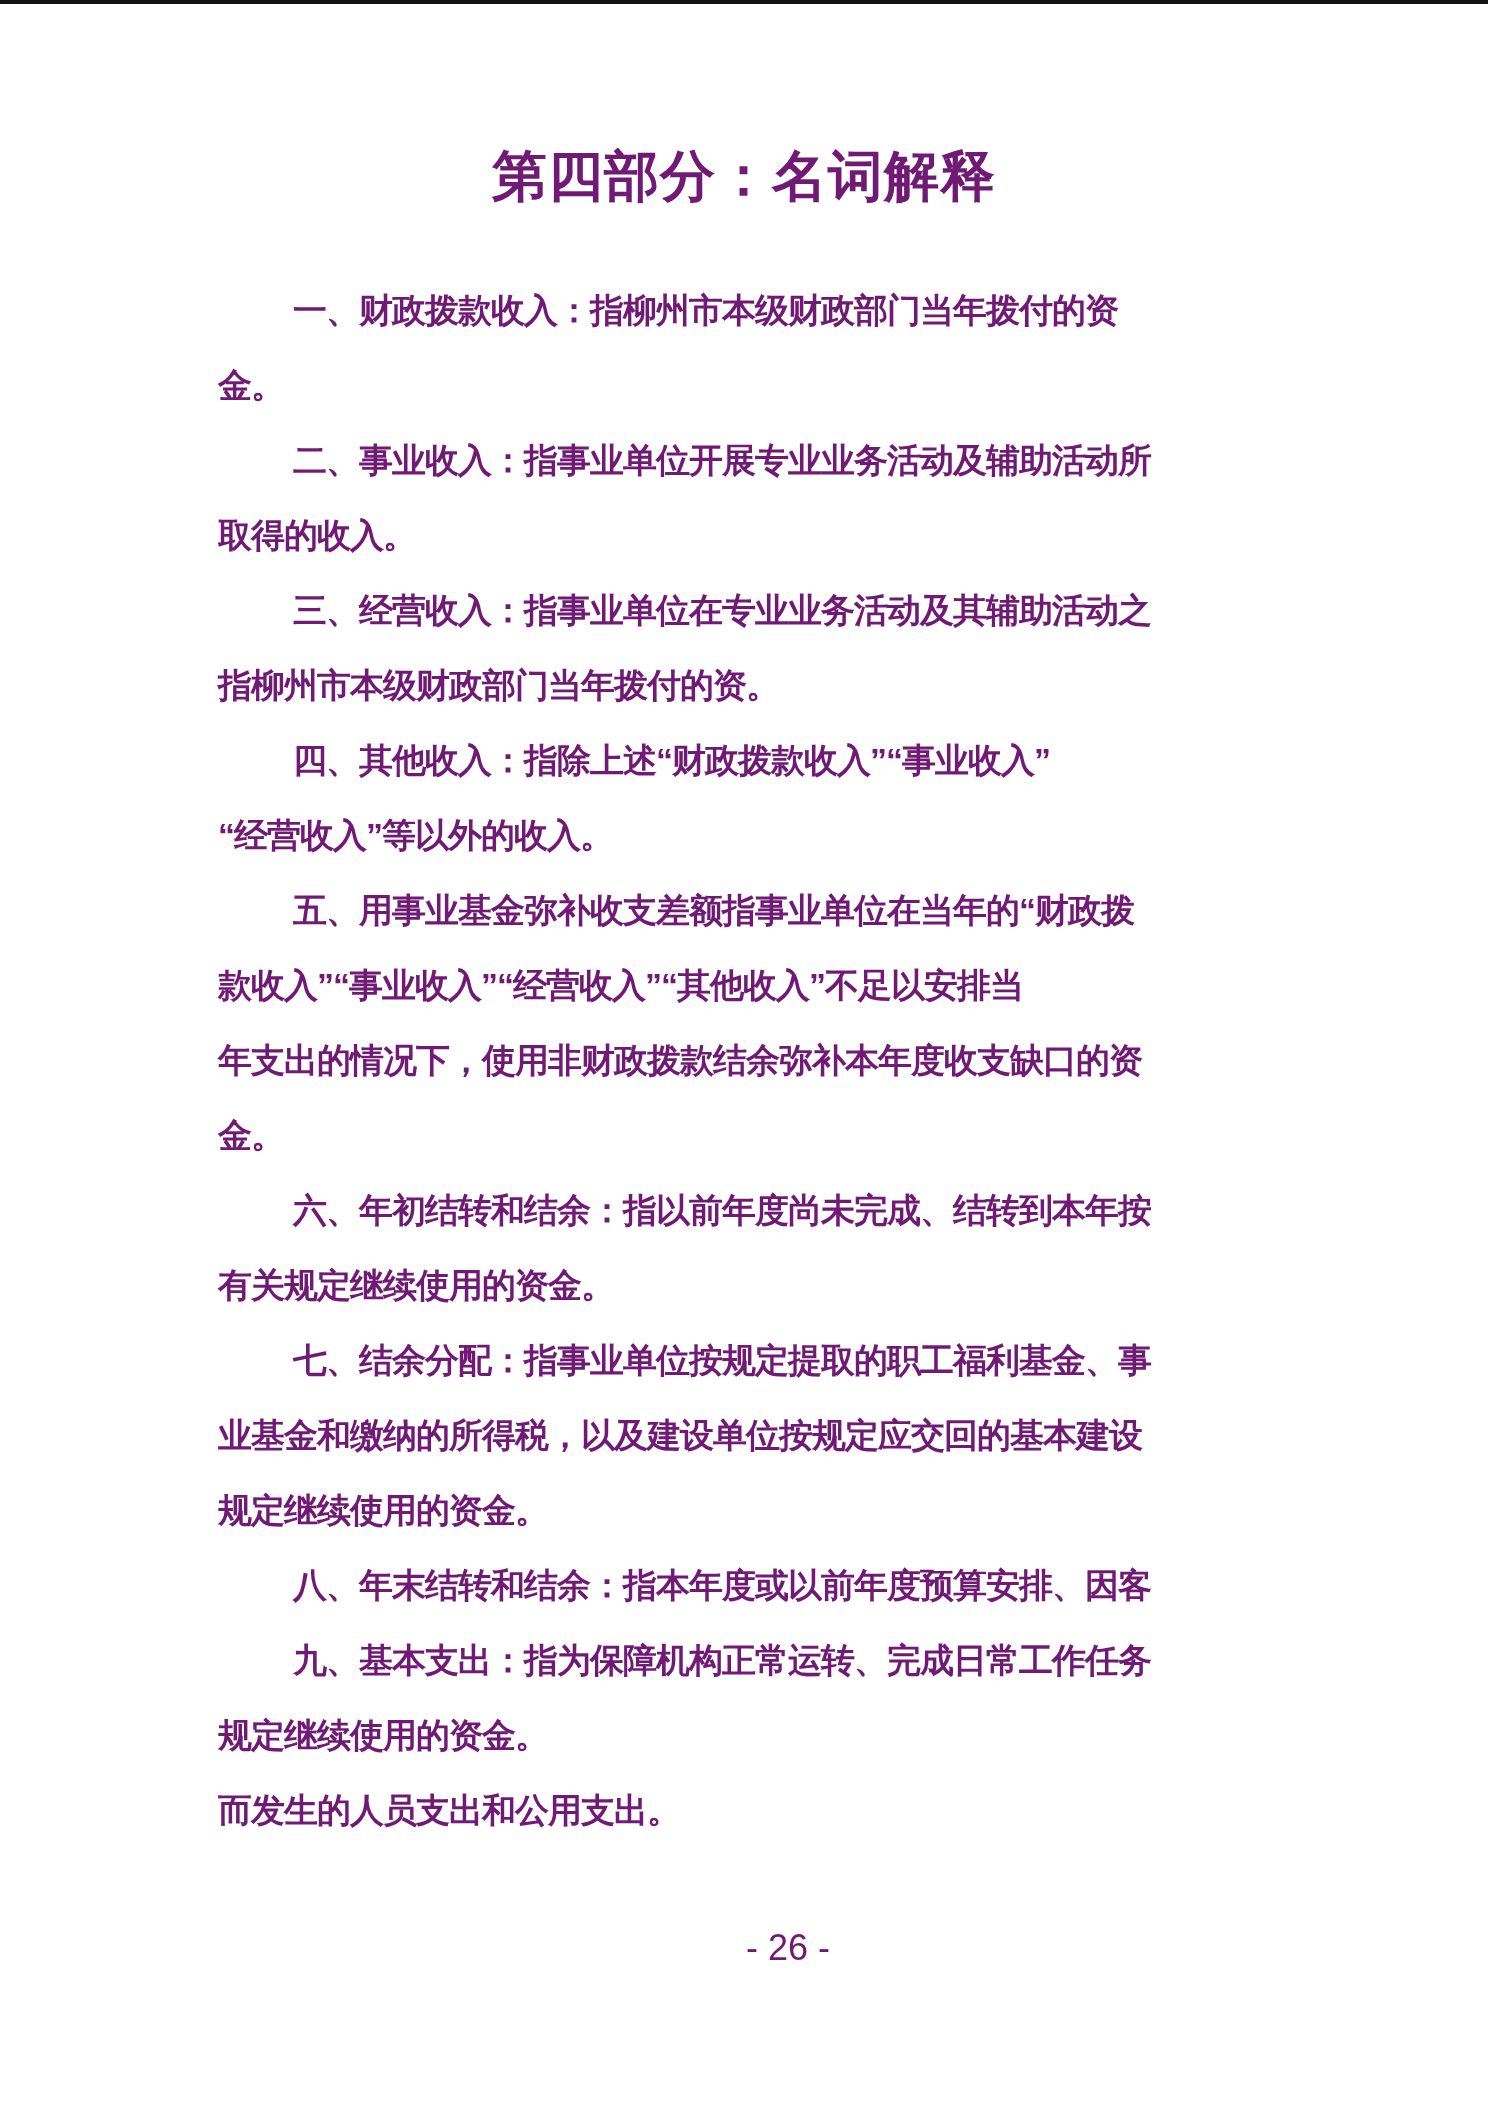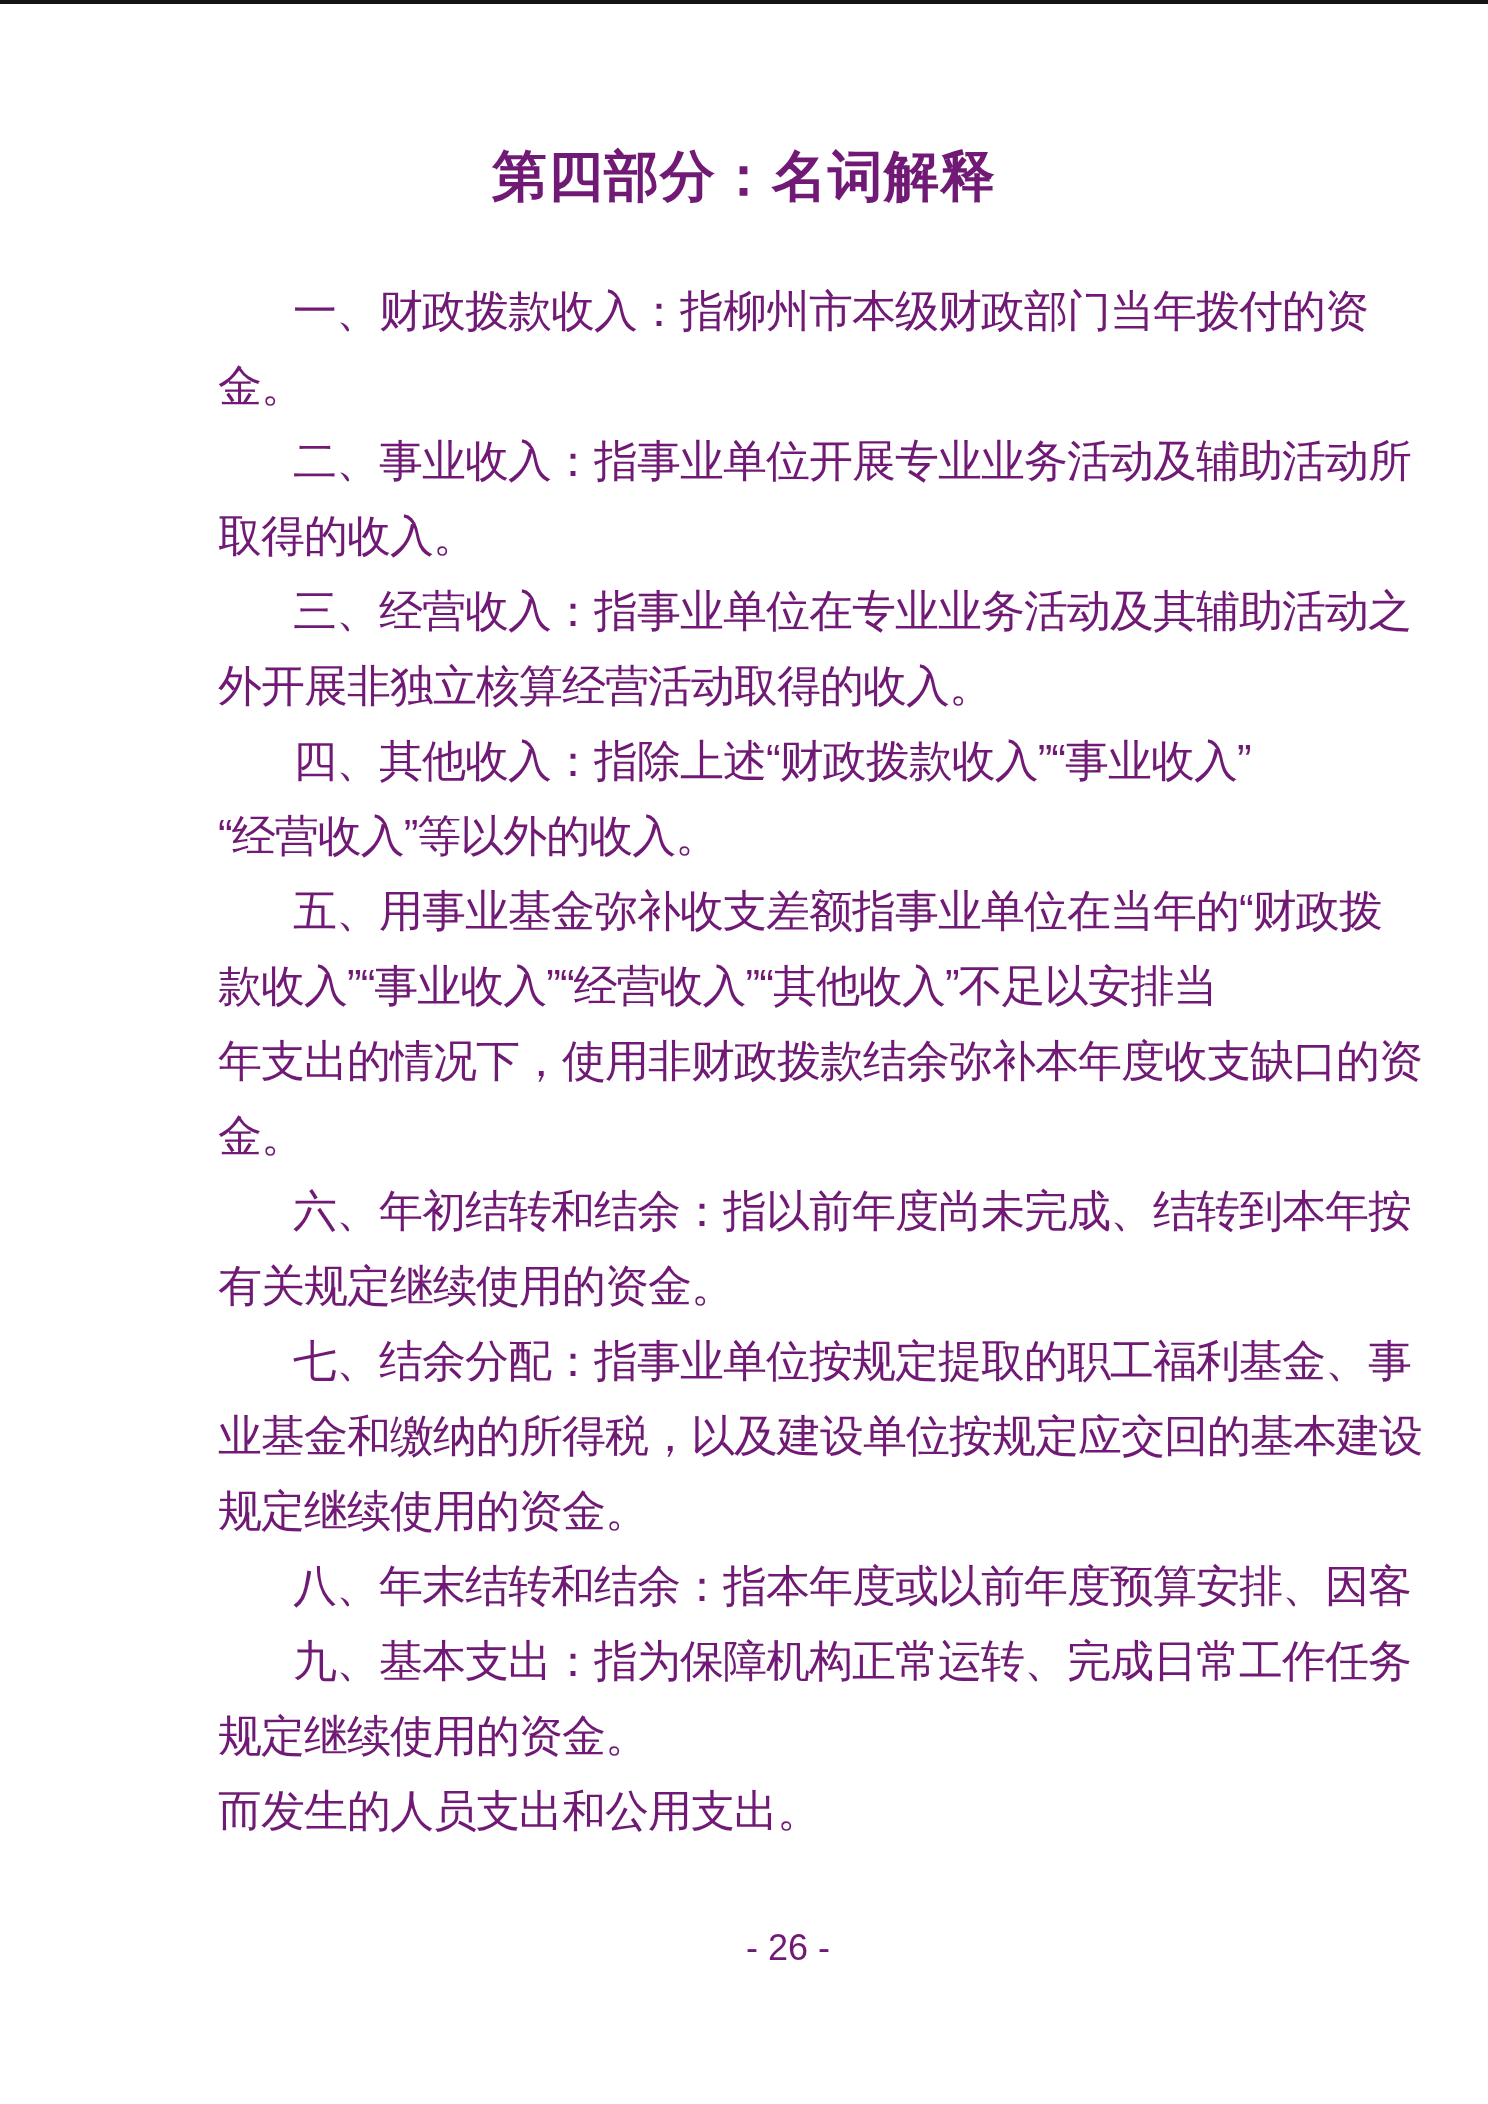--- a/index.html
+++ b/index.html
@@ -38,23 +38,24 @@
   }
   .doc-body {
     position: absolute;
     top: 273px;
     left: 218px;
     width: 1090px;
   }
   .line {
     height: 75px;
     line-height: 75px;
-    font-size: 44px;
+    font-size: 34px;
     letter-spacing: -1px;
     white-space: nowrap;
+    font-weight: bold;
   }
   .line.first {
     padding-left: 75px;
   }
   .footer {
     position: absolute;
     top: 1926px;
     left: 0;
     width: 100%;
     text-align: center;
@@ -68,21 +69,21 @@
 
 <div class="page">
   <div class="top-bar"></div>
   <div class="doc-title">第四部分：名词解释</div>
   <div class="doc-body" id="doc-body">
       <div class="line first">一、财政拨款收入：指柳州市本级财政部门当年拨付的资</div>
       <div class="line">金。</div>
       <div class="line first">二、事业收入：指事业单位开展专业业务活动及辅助活动所</div>
       <div class="line">取得的收入。</div>
       <div class="line first">三、经营收入：指事业单位在专业业务活动及其辅助活动之</div>
-      <div class="line">外开展非独立核算经营活动取得的收入。</div>
+      <div class="line">指柳州市本级财政部门当年拨付的资。</div>
       <div class="line first">四、其他收入：指除上述“财政拨款收入”“事业收入”</div>
       <div class="line">“经营收入”等以外的收入。</div>
       <div class="line first">五、用事业基金弥补收支差额指事业单位在当年的“财政拨</div>
       <div class="line">款收入”“事业收入”“经营收入”“其他收入”不足以安排当</div>
       <div class="line">年支出的情况下，使用非财政拨款结余弥补本年度收支缺口的资</div>
       <div class="line">金。</div>
       <div class="line first">六、年初结转和结余：指以前年度尚未完成、结转到本年按</div>
       <div class="line">有关规定继续使用的资金。</div>
       <div class="line first">七、结余分配：指事业单位按规定提取的职工福利基金、事</div>
       <div class="line">业基金和缴纳的所得税，以及建设单位按规定应交回的基本建设</div>

